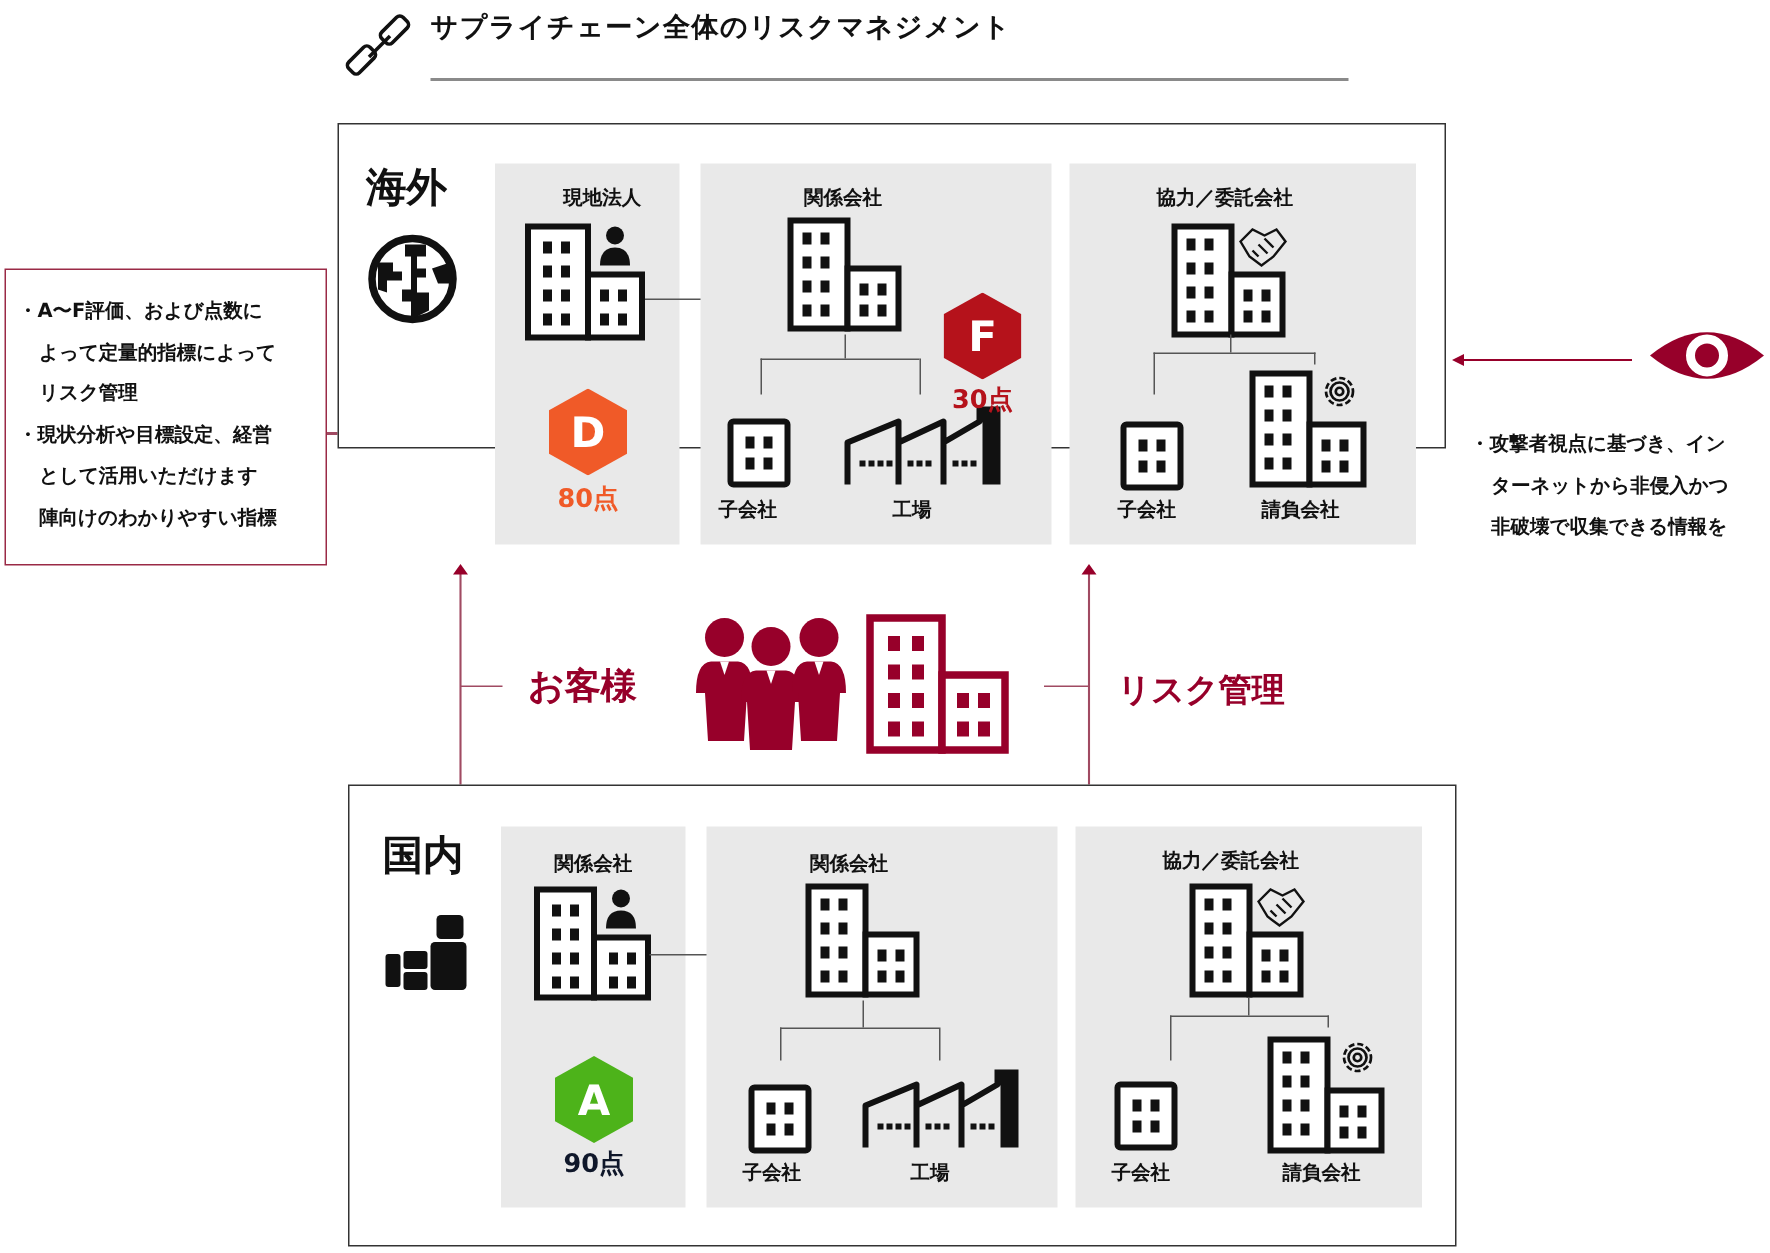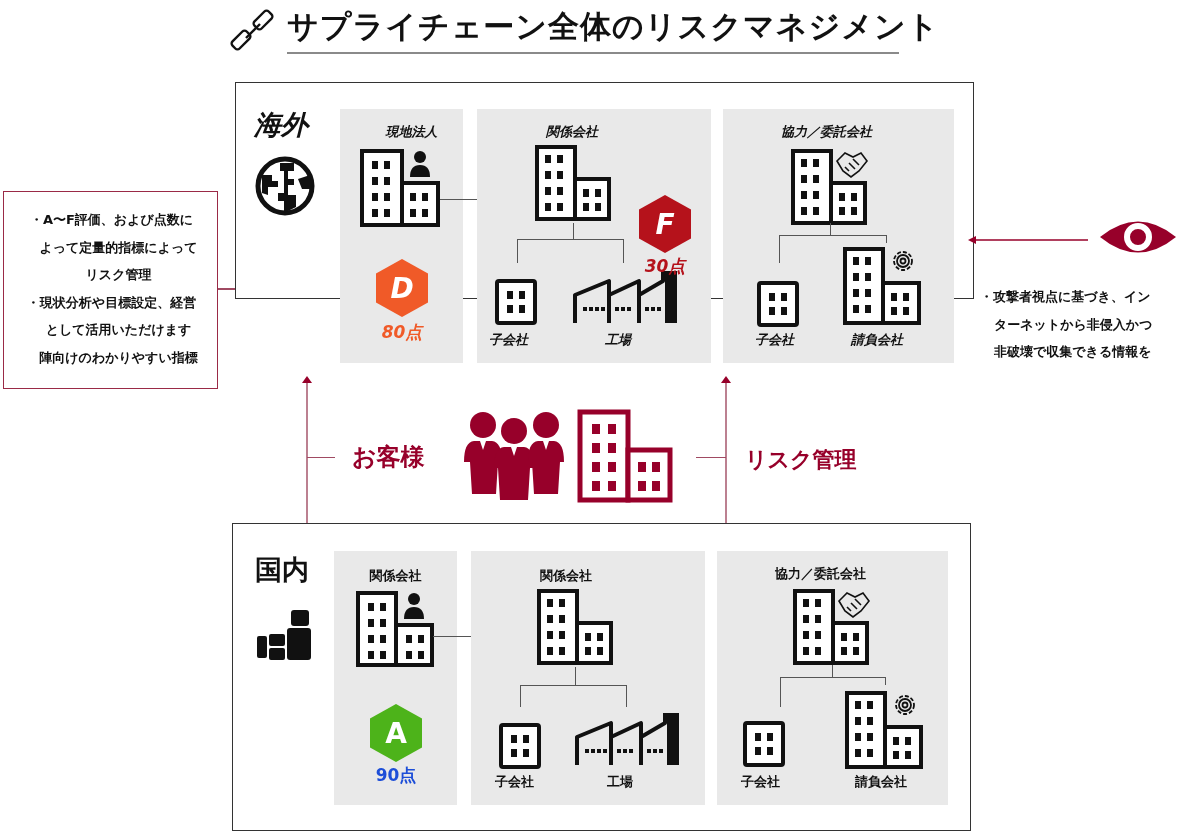--- a/index.html
+++ b/index.html
@@ -3,32 +3,32 @@
 <meta charset="utf-8">
 <style>
   * { box-sizing: border-box; margin: 0; padding: 0; }
   html, body { width: 1180px; height: 835px; background: #ffffff; overflow: hidden; }
   body { position: relative; font-family: "DejaVu Sans", "Liberation Sans", sans-serif; color: #111; }
   .abs { position: absolute; }
 
   
   .title-wrap { left: 232px; top: 4px; width: 670px; height: 50px; }
   .title-icon { left: 0; top: 4px; width: 46px; height: 46px; }
-  .title-text { left: 55px; top: 2px; font-size: 31px; font-weight: bold; letter-spacing: 1px; white-space: nowrap; }
+  .title-text { left: 55px; top: 2px; font-size: 18px; font-weight: bold; letter-spacing: 1px; white-space: nowrap; }
   .title-rule { left: 55px; top: 48px; width: 612px; height: 2px; background: #8a8a8a; }
 
   
   .region { border: 1.5px solid #333; background: #fff; }
   .region-label { font-size: 27px; font-weight: bold; white-space: nowrap; }
   .panel { background: #e9e9e9; }
   .panel-title { position: absolute; width: 100%; text-align: center; font-size: 13px; font-weight: bold; white-space: nowrap; }
   .node-label { position: absolute; font-size: 13px; font-weight: bold; white-space: nowrap; text-align: center; }
 
   
-  .note-left { left: 3px; top: 191px; width: 215px; height: 198px; border: 1.3px solid #9a2a46; padding: 14px 6px 0 8px; text-align: center; }
+  .note-left { left: 3px; top: 179px; width: 215px; height: 198px; border: 1.3px solid #9a2a46; padding: 14px 6px 0 8px; }
   .note-line { font-size: 13px; font-weight: bold; line-height: 27.5px; white-space: nowrap; }
   .note-line.indent { padding-left: 14px; }
   .note-right { left: 980px; top: 283px; width: 200px; }
 
   
   .badge { width: 52px; height: 58px; clip-path: polygon(50% 0, 100% 25%, 100% 75%, 50% 100%, 0 75%, 0 25%); color: #fff; font-size: 28px; font-weight: bold; display: flex; align-items: center; justify-content: center; }
   .score { font-size: 17px; font-weight: bold; text-align: center; width: 60px; white-space: nowrap; }
 
   .center-text { font-size: 24px; font-weight: bold; color: #97002a; white-space: nowrap; }
   .hline { height: 1px; background: #555; }
@@ -56,21 +56,21 @@
   <div class="note-line">・A〜F評価、および点数に</div>
   <div class="note-line indent">よって定量的指標によって</div>
   <div class="note-line indent">リスク管理</div>
   <div class="note-line">・現状分析や目標設定、経営</div>
   <div class="note-line indent">として活用いただけます</div>
   <div class="note-line indent">陣向けのわかりやすい指標</div>
 </div>
 
 <div class="abs" style="left:218px; top:288px; width:152px; height:1.5px; background:#a04a62;"></div>
 
-<div class="abs region" style="left:235px; top:82px; width:739px; height:217px;font-style:italic;">
+<div class="abs region" style="left:225px; top:82px; width:739px; height:217px;">
   <div class="abs region-label" style="left:18px; top:24px;">海外</div>
   <div class="abs" style="left:18px; top:72px;">
     <svg width="62" height="62" viewBox="0 0 62 62">
       <circle cx="31" cy="31" r="27" fill="#fff" stroke="#111" stroke-width="5"></circle>
       <path d="M8 20 L18 20 L18 26 L24 26 L24 32 L14 32 L14 40 L8 38 Z" fill="#111"></path>
       <path d="M26 8 L40 8 L40 16 L34 16 L34 24 L40 24 L40 30 L34 30 L34 40 L42 40 L42 52 L30 58 L30 46 L24 46 L24 38 L30 38 L30 16 L26 16 Z" fill="#111"></path>
       <path d="M44 24 L56 20 L58 34 L48 34 Z" fill="#111"></path>
     </svg>
   </div>
 
@@ -340,21 +340,21 @@
           <rect x="50" y="44" width="6" height="8"></rect>
             <rect x="62" y="44" width="6" height="8"></rect>
           <rect x="50" y="60" width="6" height="8"></rect>
             <rect x="62" y="60" width="6" height="8"></rect>
           <circle cx="58" cy="8" r="6"></circle>
           <path d="M48 28 Q48 16 58 16 Q68 16 68 28 Z"></path>
         </g>
       </svg>
     </div>
     <div class="abs badge" style="left:36px; top:153px; background:#4db31a;">A</div>
-    <div class="abs score" style="left:32px; top:213px; color:#1d4ed8;">90点</div>
+    <div class="abs score" style="left:32px; top:213px; color:#0f172a;">90点</div>
   </div>
 
   <div class="abs hline" style="left:200px; top:112px; width:98px;"></div>
 
   <div class="abs panel" style="left:238px; top:27px; width:234px; height:254px;">
     <div class="abs" style="left:0; width:190px; text-align:center; top:16px; font-size:13px; font-weight:bold;">関係会社</div>
     <div class="abs" style="left:66px; top:38px;">
       <svg width="78" height="78" viewBox="0 0 78 78">
         <rect x="2" y="2" width="38" height="72" fill="#fff" stroke="#111" stroke-width="4"></rect>
         <rect x="40" y="34" width="34" height="40" fill="#fff" stroke="#111" stroke-width="4"></rect>

